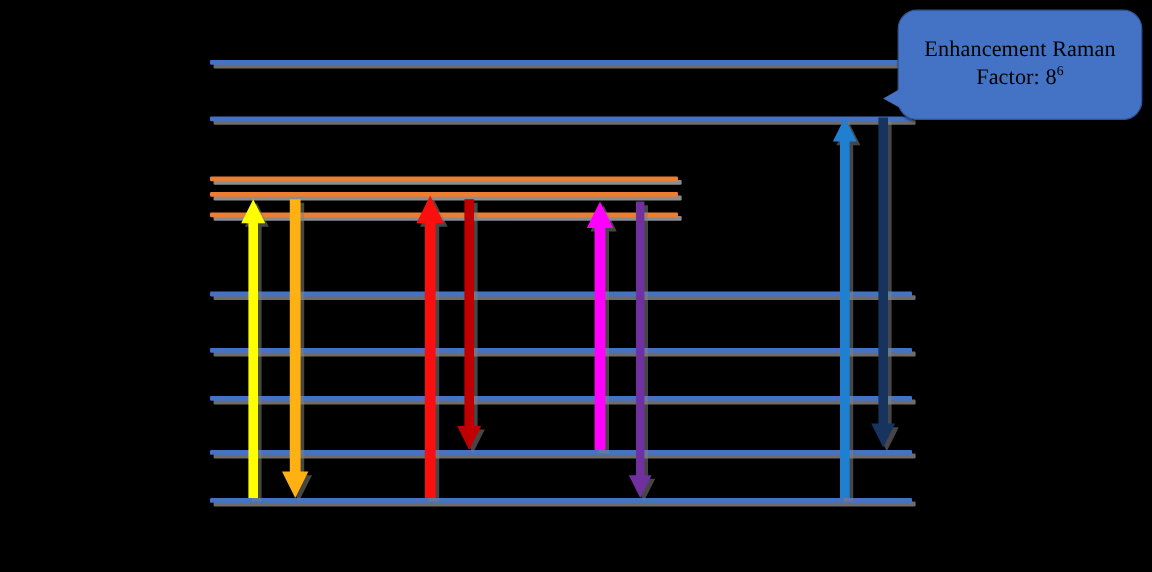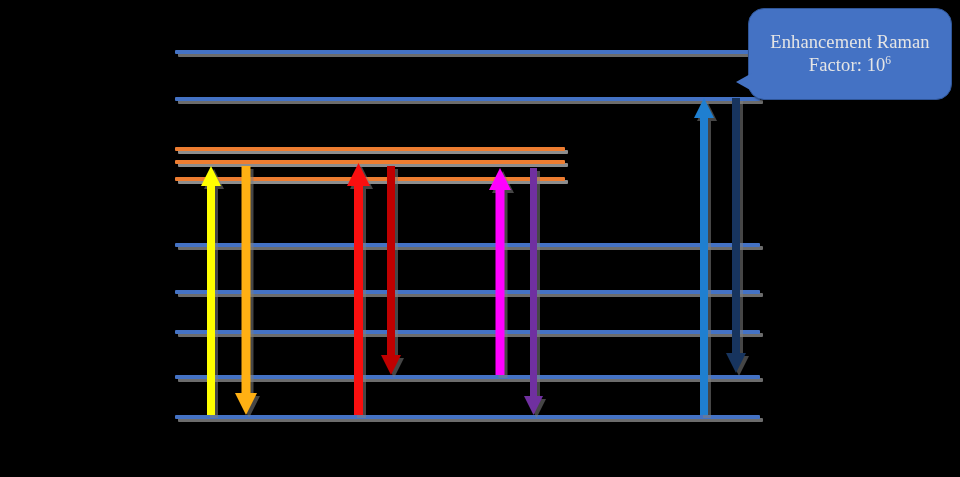--- a/index.html
+++ b/index.html
@@ -143,21 +143,21 @@
         </svg>
       </div>
       <div class="arrow" style="left: 722px; top: 94px; width: 28px; height: 283px;">
         <svg width="28" height="283" viewBox="0 0 28 283">
           <path d="M 14 279 L 24 259 L 18 259 L 18 4 L 10 4 L 10 259 L 4 259 Z" fill="#808080" opacity="0.55" transform="translate(3,3)"></path>
           <path d="M 14 279 L 24 259 L 18 259 L 18 4 L 10 4 L 10 259 L 4 259 Z" fill="#17345e"></path>
         </svg>
       </div>
     </div>
 
-  <div class="callout" id="callout" style="left: 748px; top: 8px; width: 204px; height: 92px; background: rgb(68, 114, 196); border-color: rgb(47, 85, 151); color: #e5e5e5;">
+  <div class="callout" id="callout" style="left: 748px; top: 8px; width: 204px; height: 92px; background: rgb(68, 114, 196); border-color: rgb(47, 85, 151); color: #000000;">
     <div class="callout-text">
       <span>Enhancement Raman</span><br>
-      <span>Factor: 10</span><sup>6</sup>
+      <span>Factor: 8</span><sup>6</sup>
     </div>
     <div class="callout-tail" id="callout-tail" style="left: -13px; top: 64px; border-right-color: rgb(68, 114, 196);"></div>
   </div>
 
 </div>
 
 </body></html>

